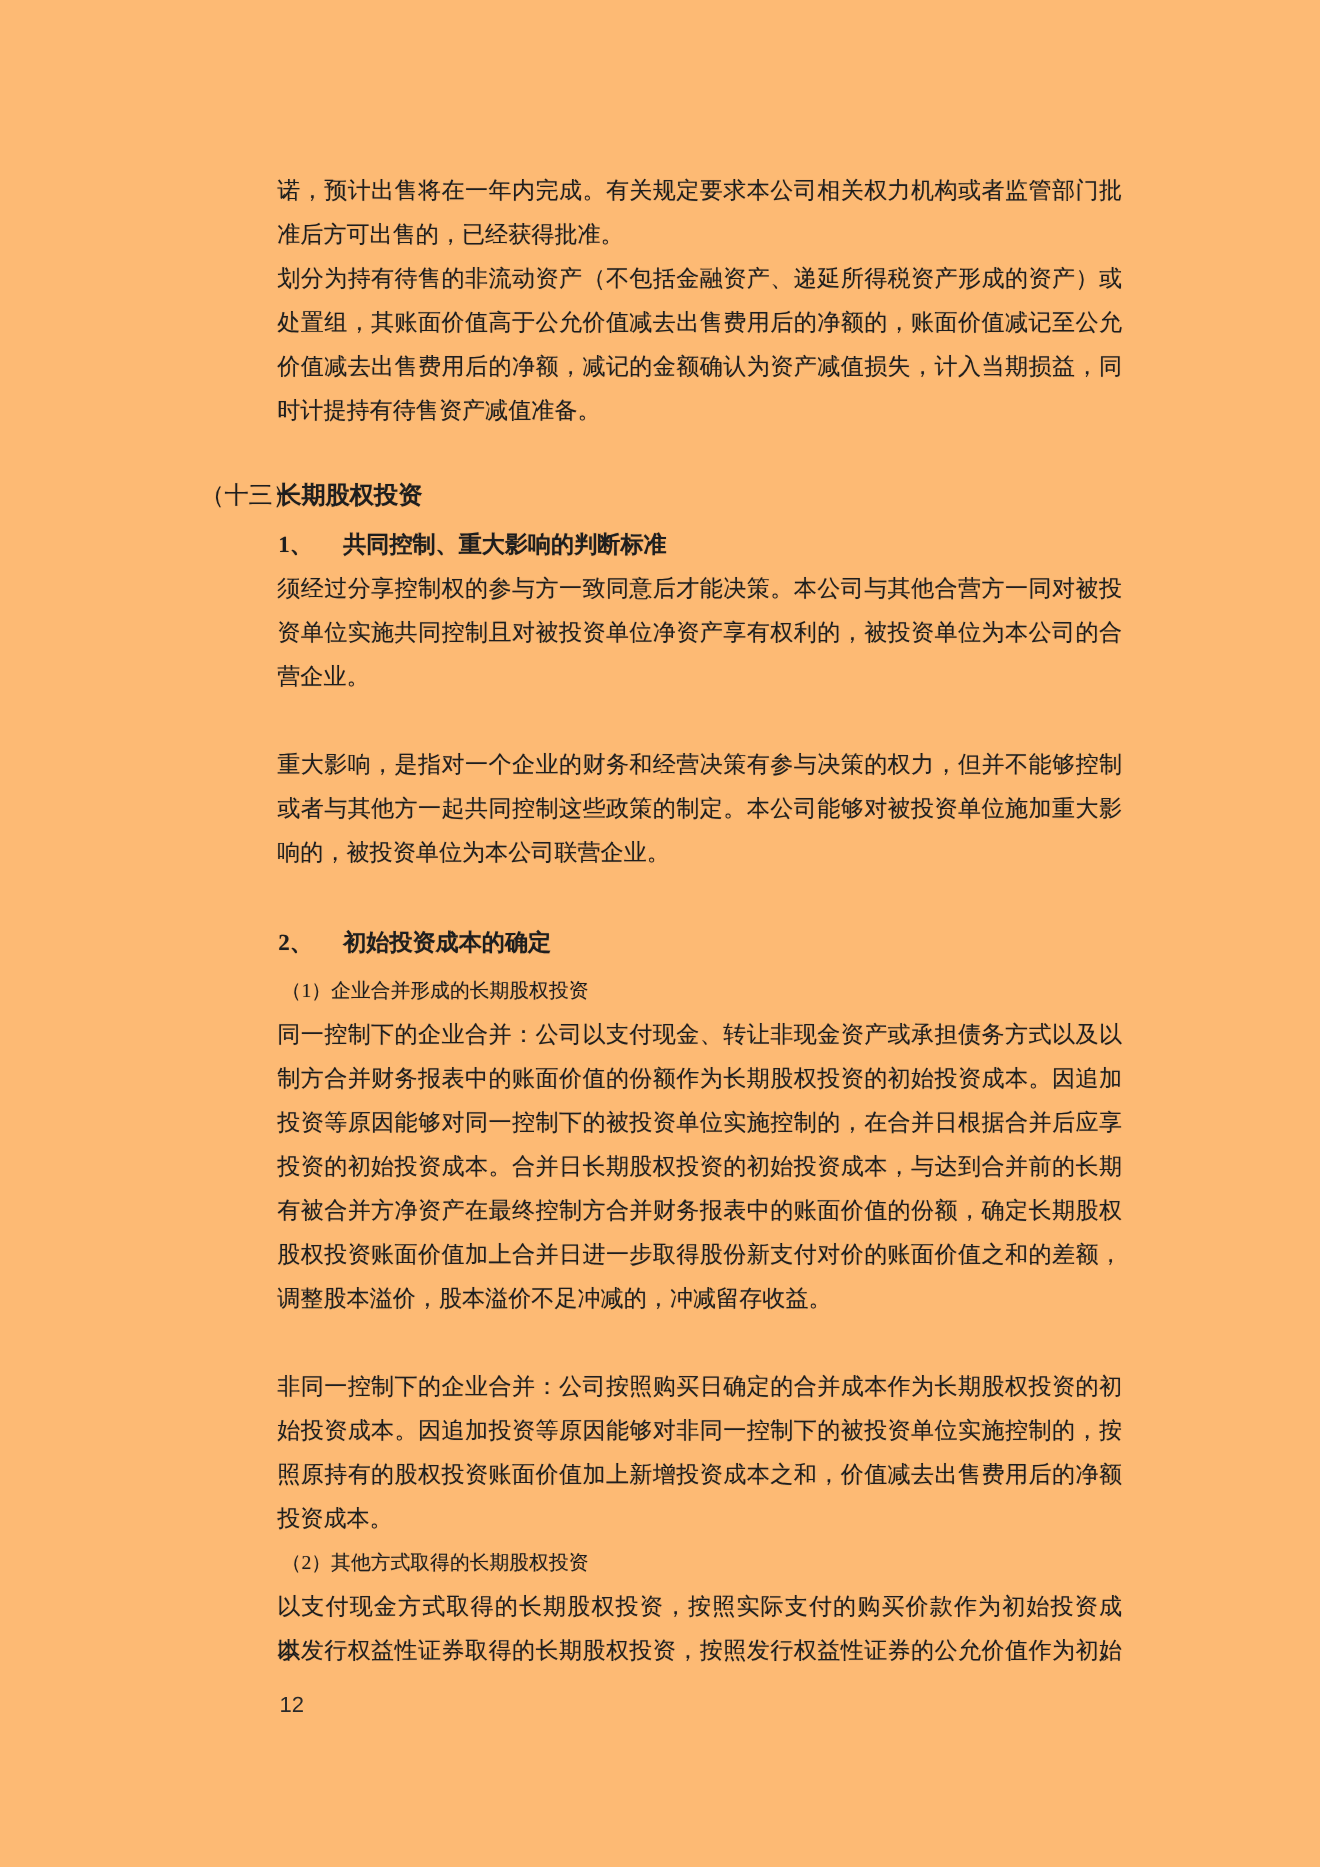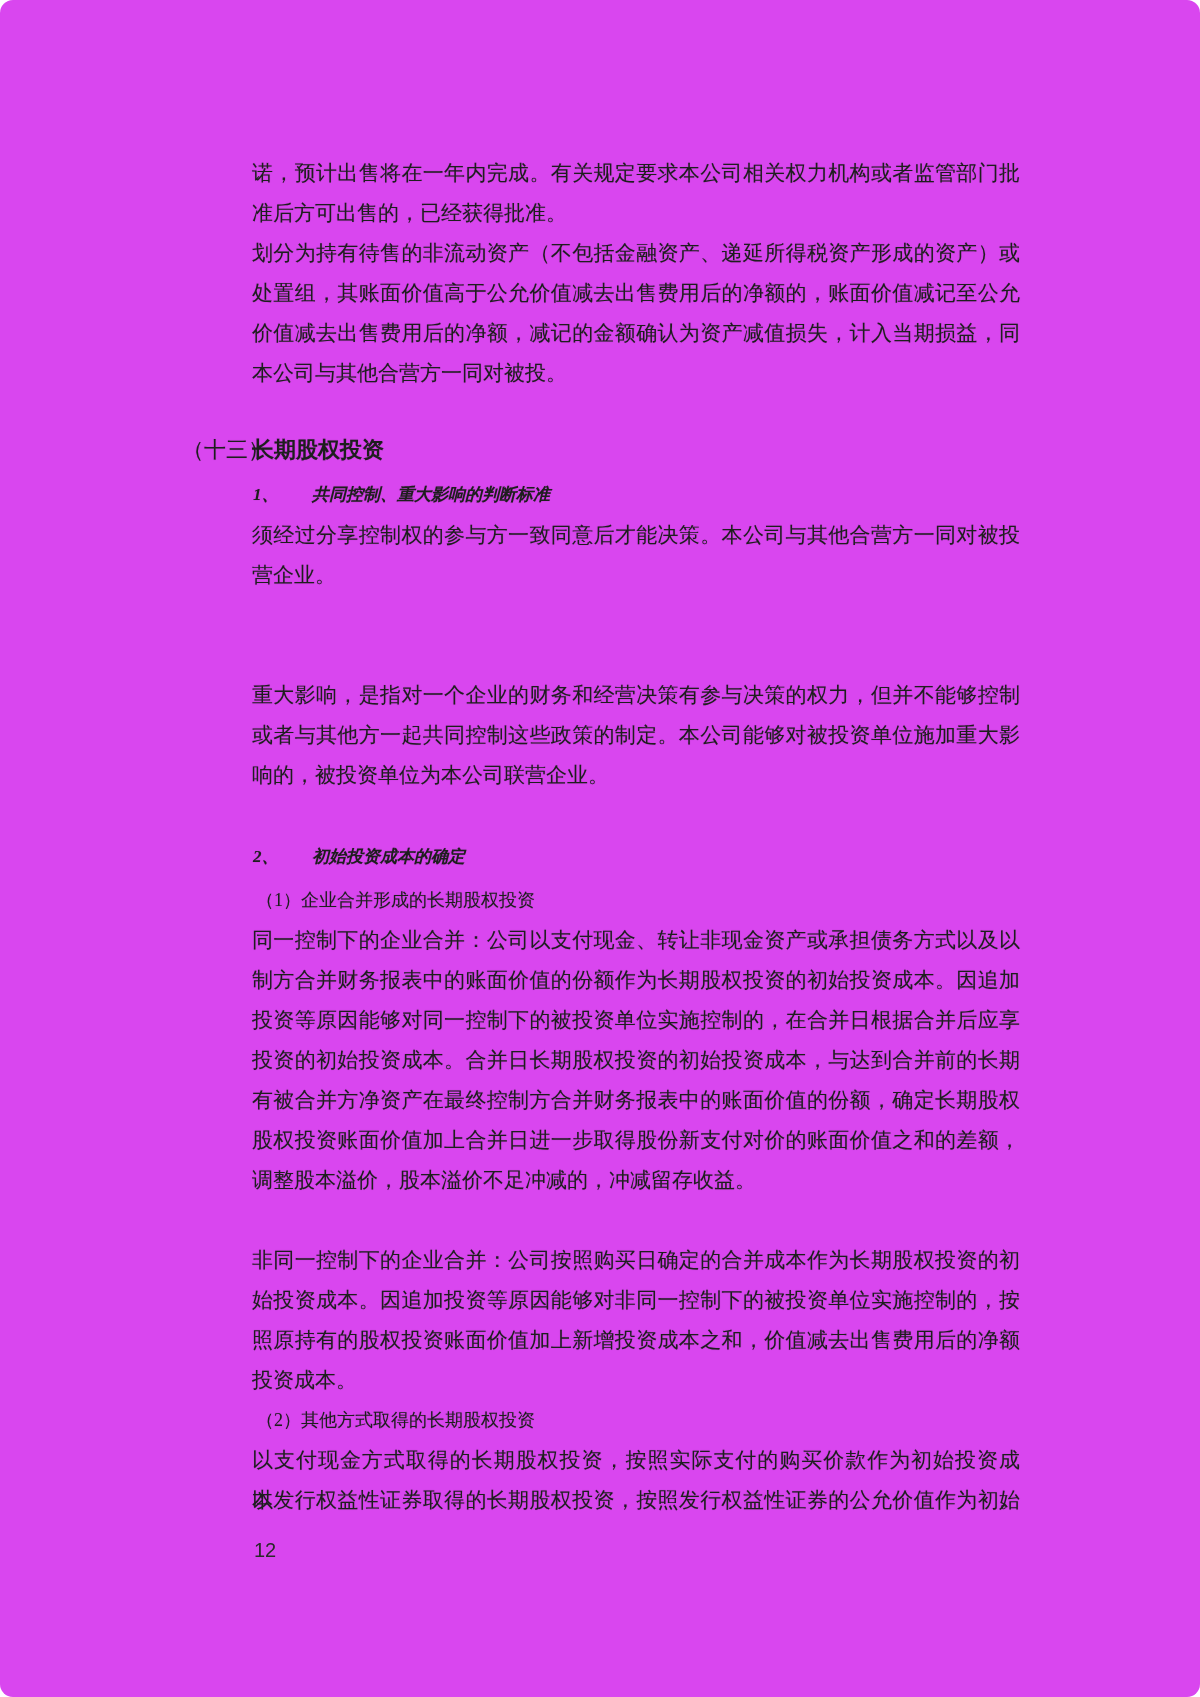--- a/index.html
+++ b/index.html
@@ -4,25 +4,24 @@
 <style>
   html, body {
     margin: 0;
     padding: 0;
     background: #ffffff;
   }
   .page {
     position: relative;
     width: 1200px;
     height: 1697px;
-    background: #d946ef;
+    background: #fdba74;
     font-family: "Liberation Serif", "DejaVu Serif", serif;
     color: #1e1e1e;
     overflow: hidden;
-    border-radius: 13px;
   }
   .block { position: absolute; }
   .para  { position: absolute; width: 768px; left: 252px; }
   .line {
     height: 40px;
     line-height: 40px;
     font-size: 21px;
     white-space: normal;
     text-shadow: 0 0 1px rgba(30,30,30,0.30);
   }
@@ -42,25 +41,24 @@
   .heading-sec .sec-num {
     display: inline-block;
     width: 70px;
     font-weight: 400;
   }
   .heading-sec .sec-title { font-weight: 700; }
   .sub-heading {
     left: 253px;
     height: 40px;
     line-height: 40px;
-    font-size: 17px;
+    font-size: 21px;
     font-weight: 700;
     white-space: nowrap;
     text-shadow: 0 0 1px rgba(30,30,30,0.30);
-    font-style: italic;
   }
   .sub-heading .sub-num {
     display: inline-block;
     width: 59px;
   }
   .item-title {
     left: 256px;
     height: 40px;
     line-height: 40px;
     font-size: 18px;
@@ -86,33 +84,34 @@
 
   <div class="para" style="top:153px">
     <div class="line fill">诺，预计出售将在一年内完成。有关规定要求本公司相关权力机构或者监管部门批</div>
     <div class="line">准后方可出售的，已经获得批准。</div>
   </div>
 
   <div class="para" style="top:233px">
     <div class="line fill">划分为持有待售的非流动资产（不包括金融资产、递延所得税资产形成的资产）或</div>
     <div class="line fill">处置组，其账面价值高于公允价值减去出售费用后的净额的，账面价值减记至公允</div>
     <div class="line fill">价值减去出售费用后的净额，减记的金额确认为资产减值损失，计入当期损益，同</div>
-    <div class="line">本公司与其他合营方一同对被投。</div>
+    <div class="line">时计提持有待售资产减值准备。</div>
   </div>
 
   <div class="block heading-sec" style="top:430px">
     <span class="sec-num">（十三）</span><span class="sec-title">长期股权投资</span>
   </div>
 
   <div class="block sub-heading" style="top:475px">
     <span class="sub-num">1、</span><span>共同控制、重大影响的判断标准</span>
   </div>
 
   <div class="para" style="top:515px">
     <div class="line fill">须经过分享控制权的参与方一致同意后才能决策。本公司与其他合营方一同对被投</div>
+    <div class="line fill">资单位实施共同控制且对被投资单位净资产享有权利的，被投资单位为本公司的合</div>
     <div class="line">营企业。</div>
   </div>
 
   <div class="para" style="top:675px">
     <div class="line fill">重大影响，是指对一个企业的财务和经营决策有参与决策的权力，但并不能够控制</div>
     <div class="line fill">或者与其他方一起共同控制这些政策的制定。本公司能够对被投资单位施加重大影</div>
     <div class="line">响的，被投资单位为本公司联营企业。</div>
   </div>
 
   <div class="block sub-heading" style="top:837px">

